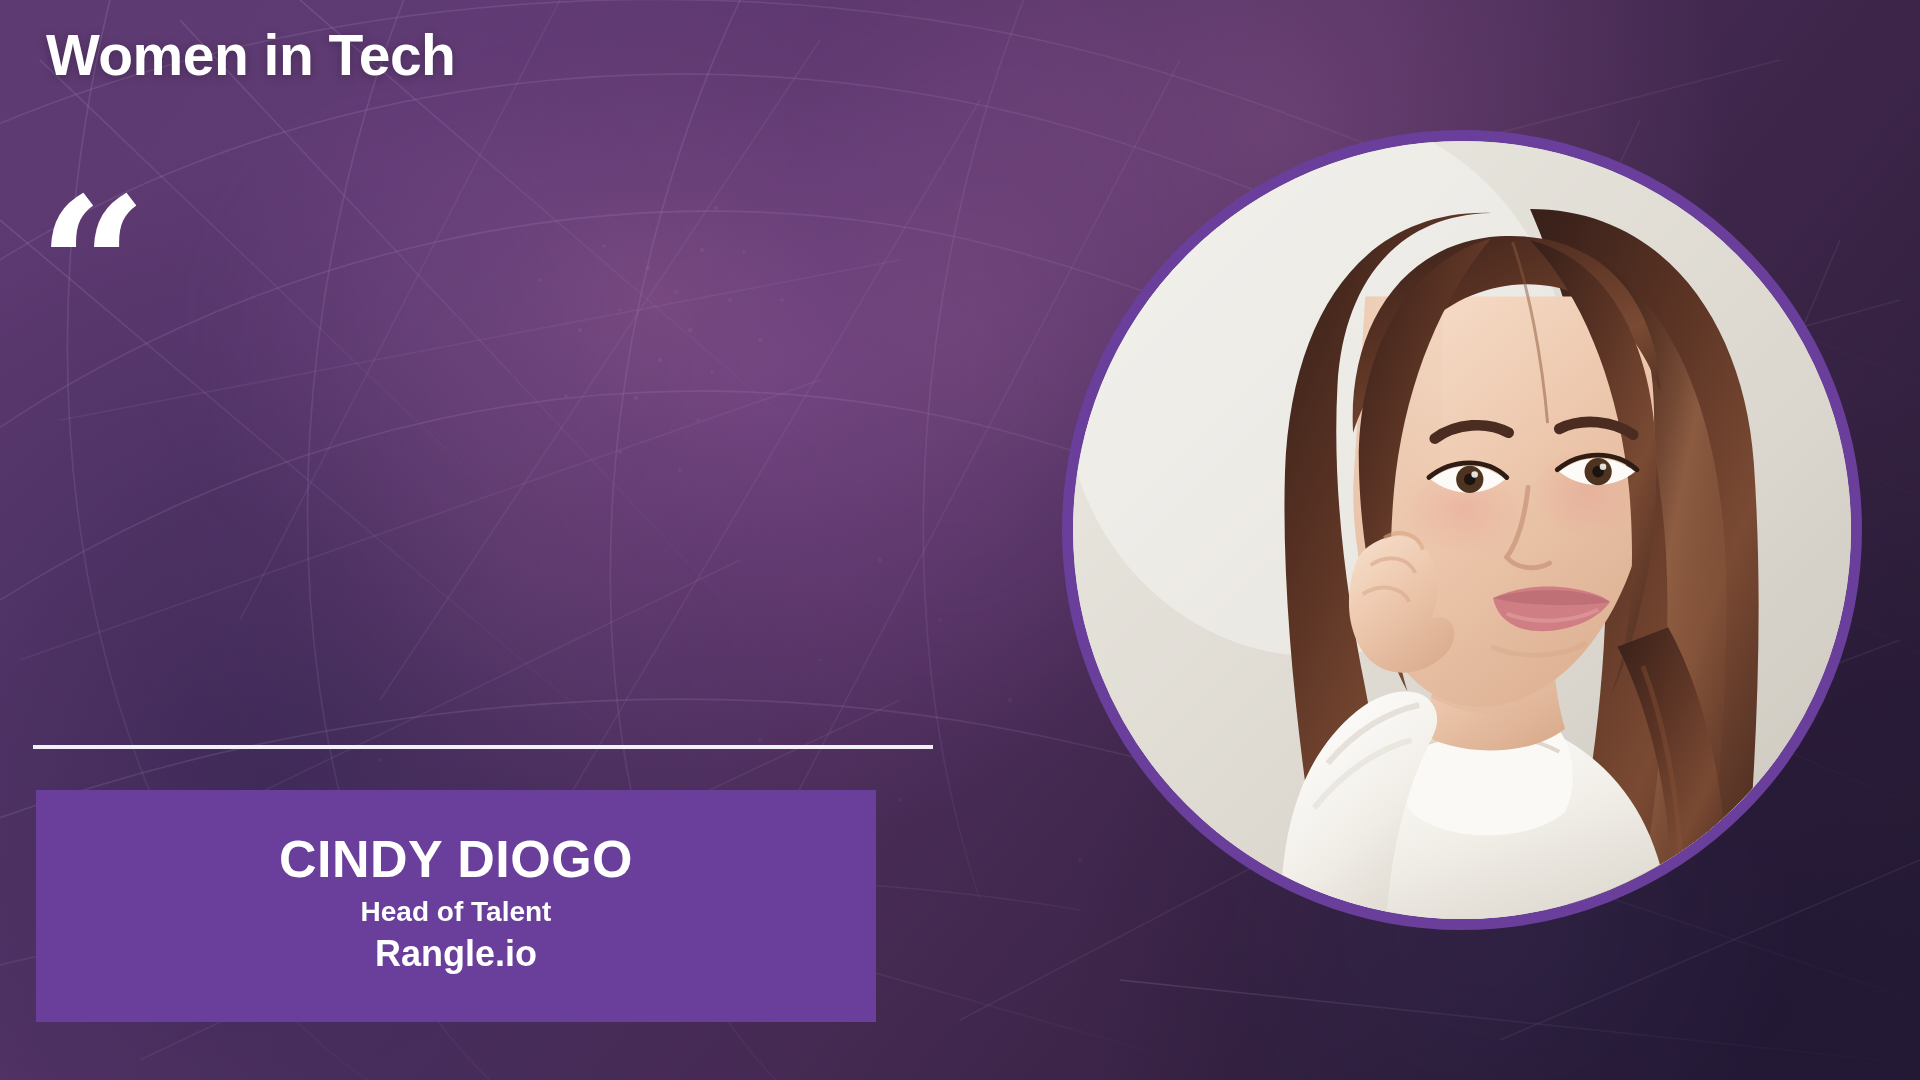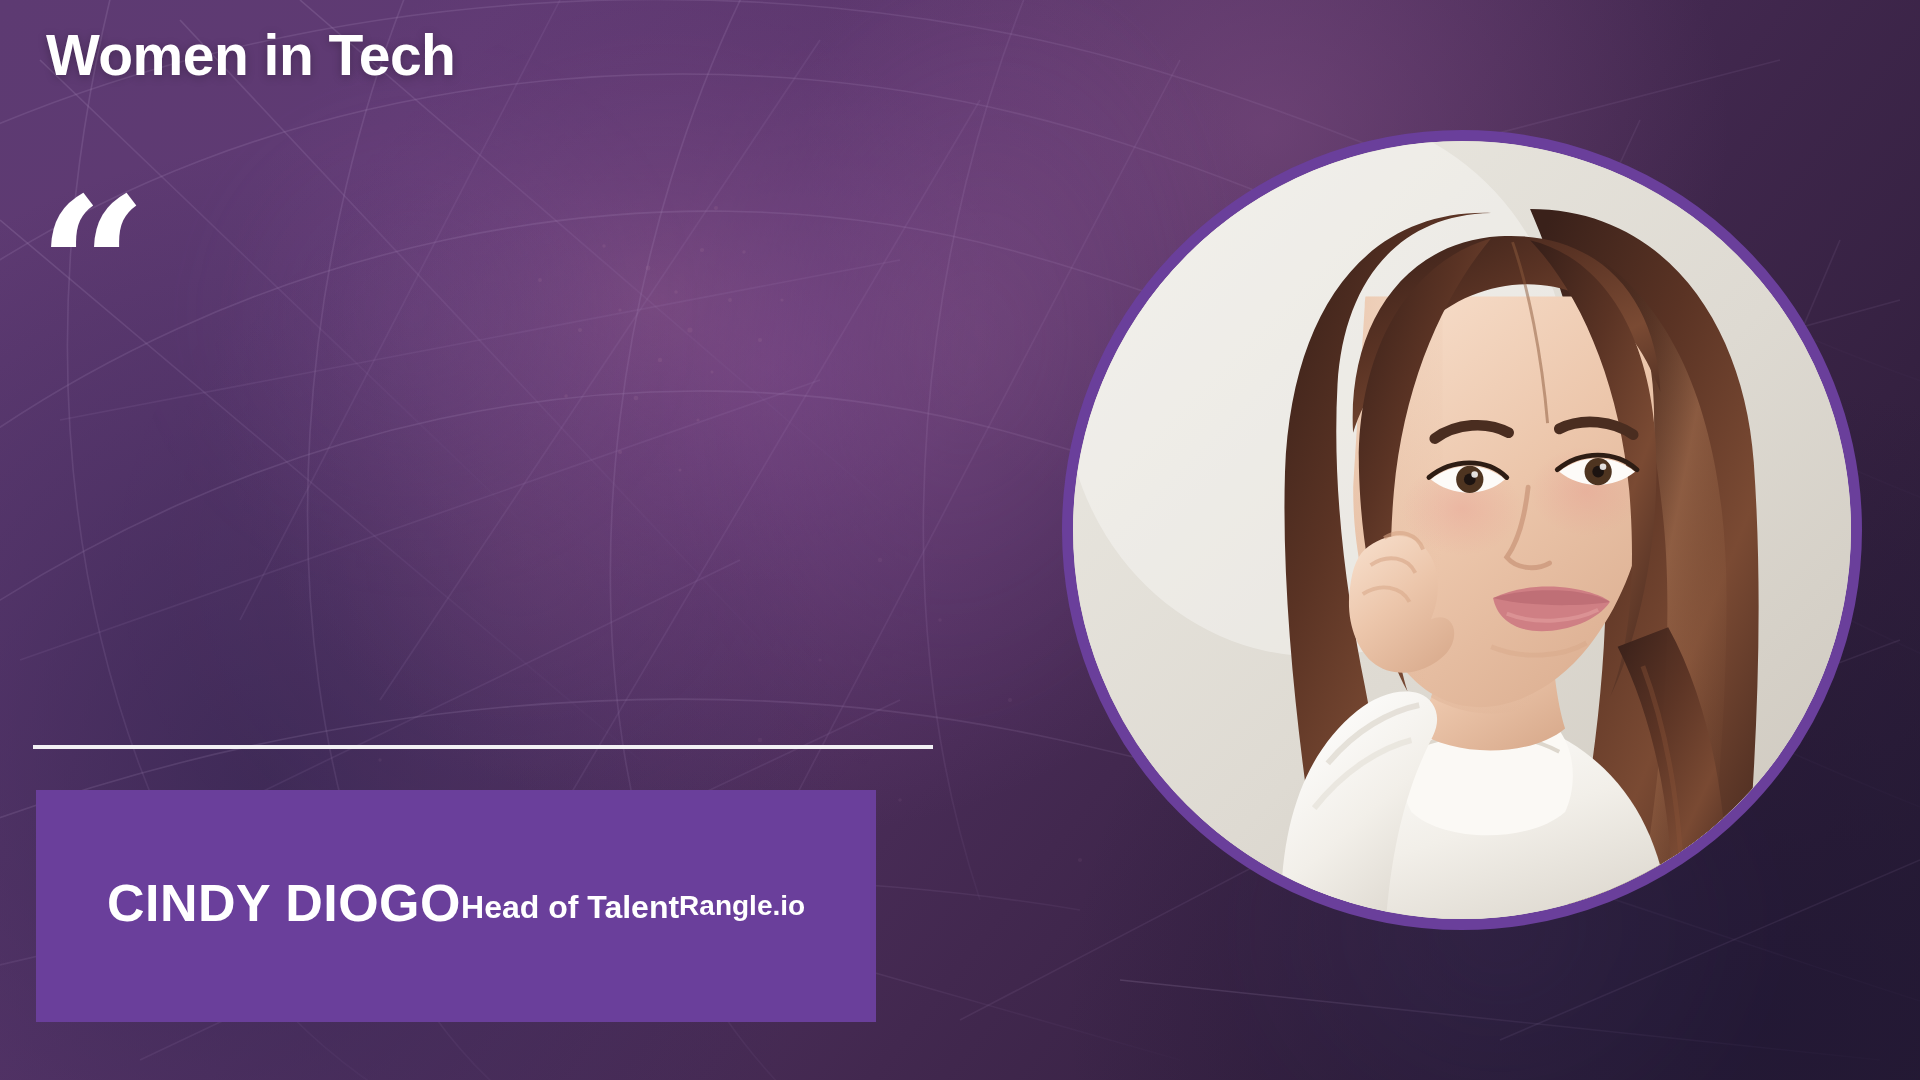--- a/index.html
+++ b/index.html
@@ -88,37 +88,37 @@
   #divider{
     position:absolute; left:33px; top:745px;
     width:900px; height:4px;
     background:#f2f0f4;
   }
 
   #name-card{
     position:absolute; left:36px; top:790px;
     width:840px; height:232px;
     background:#6a3f9b;
-    display:flex; flex-direction:row;
+    display:flex; flex-direction:column;
     align-items:center; justify-content:center;
     padding:6px 20px 12px;
   }
   #speaker-name{
     font-size:52px; font-weight:700; color:#fff;
     letter-spacing:.5px; line-height:1.05;
     text-transform:uppercase;
   }
   #speaker-role{
     margin-top:10px;
-    font-size:32px; font-weight:700; color:#fff;
+    font-size:28px; font-weight:700; color:#fff;
     line-height:1.12;
   }
   #speaker-company{
     margin-top:6px;
-    font-size:28px; font-weight:700; color:#fff;
+    font-size:36px; font-weight:700; color:#fff;
     line-height:1.12;
   }
 
   
   #portrait-wrap{
     position:absolute; left:1062px; top:130px;
     width:800px; height:800px;
     border-radius:50%;
     border:11px solid #6a3f9b;
     overflow:hidden;

